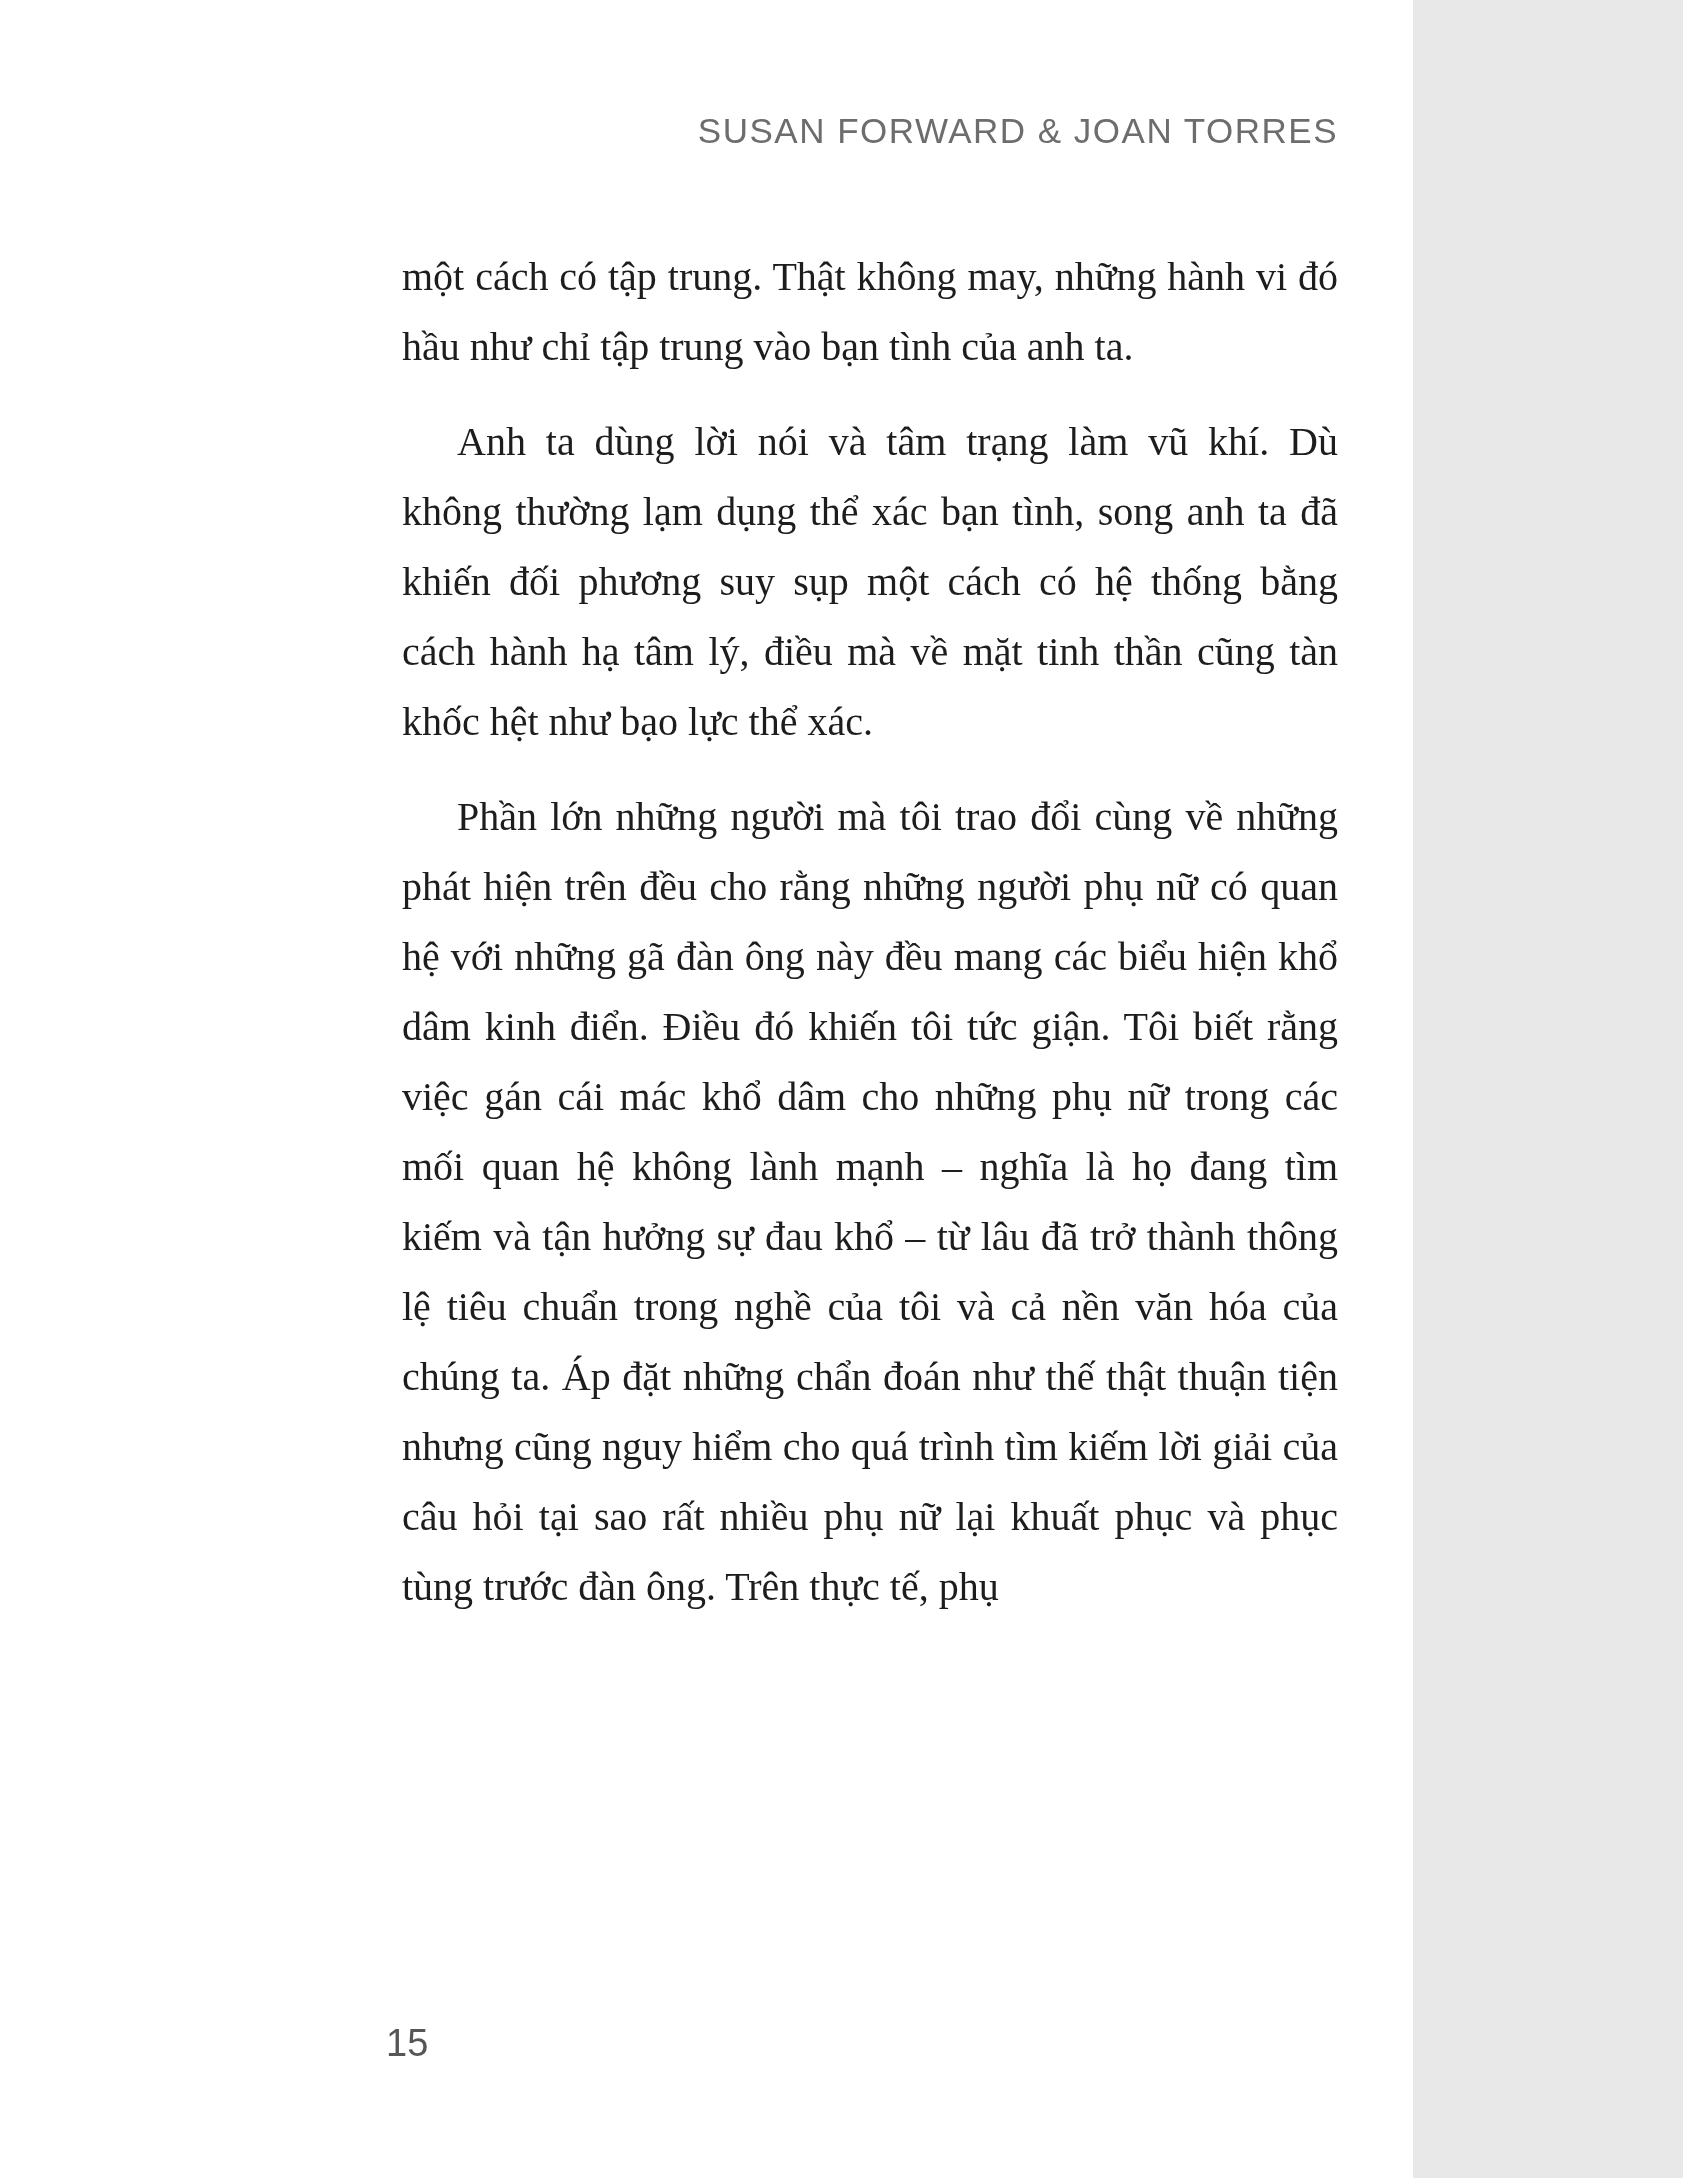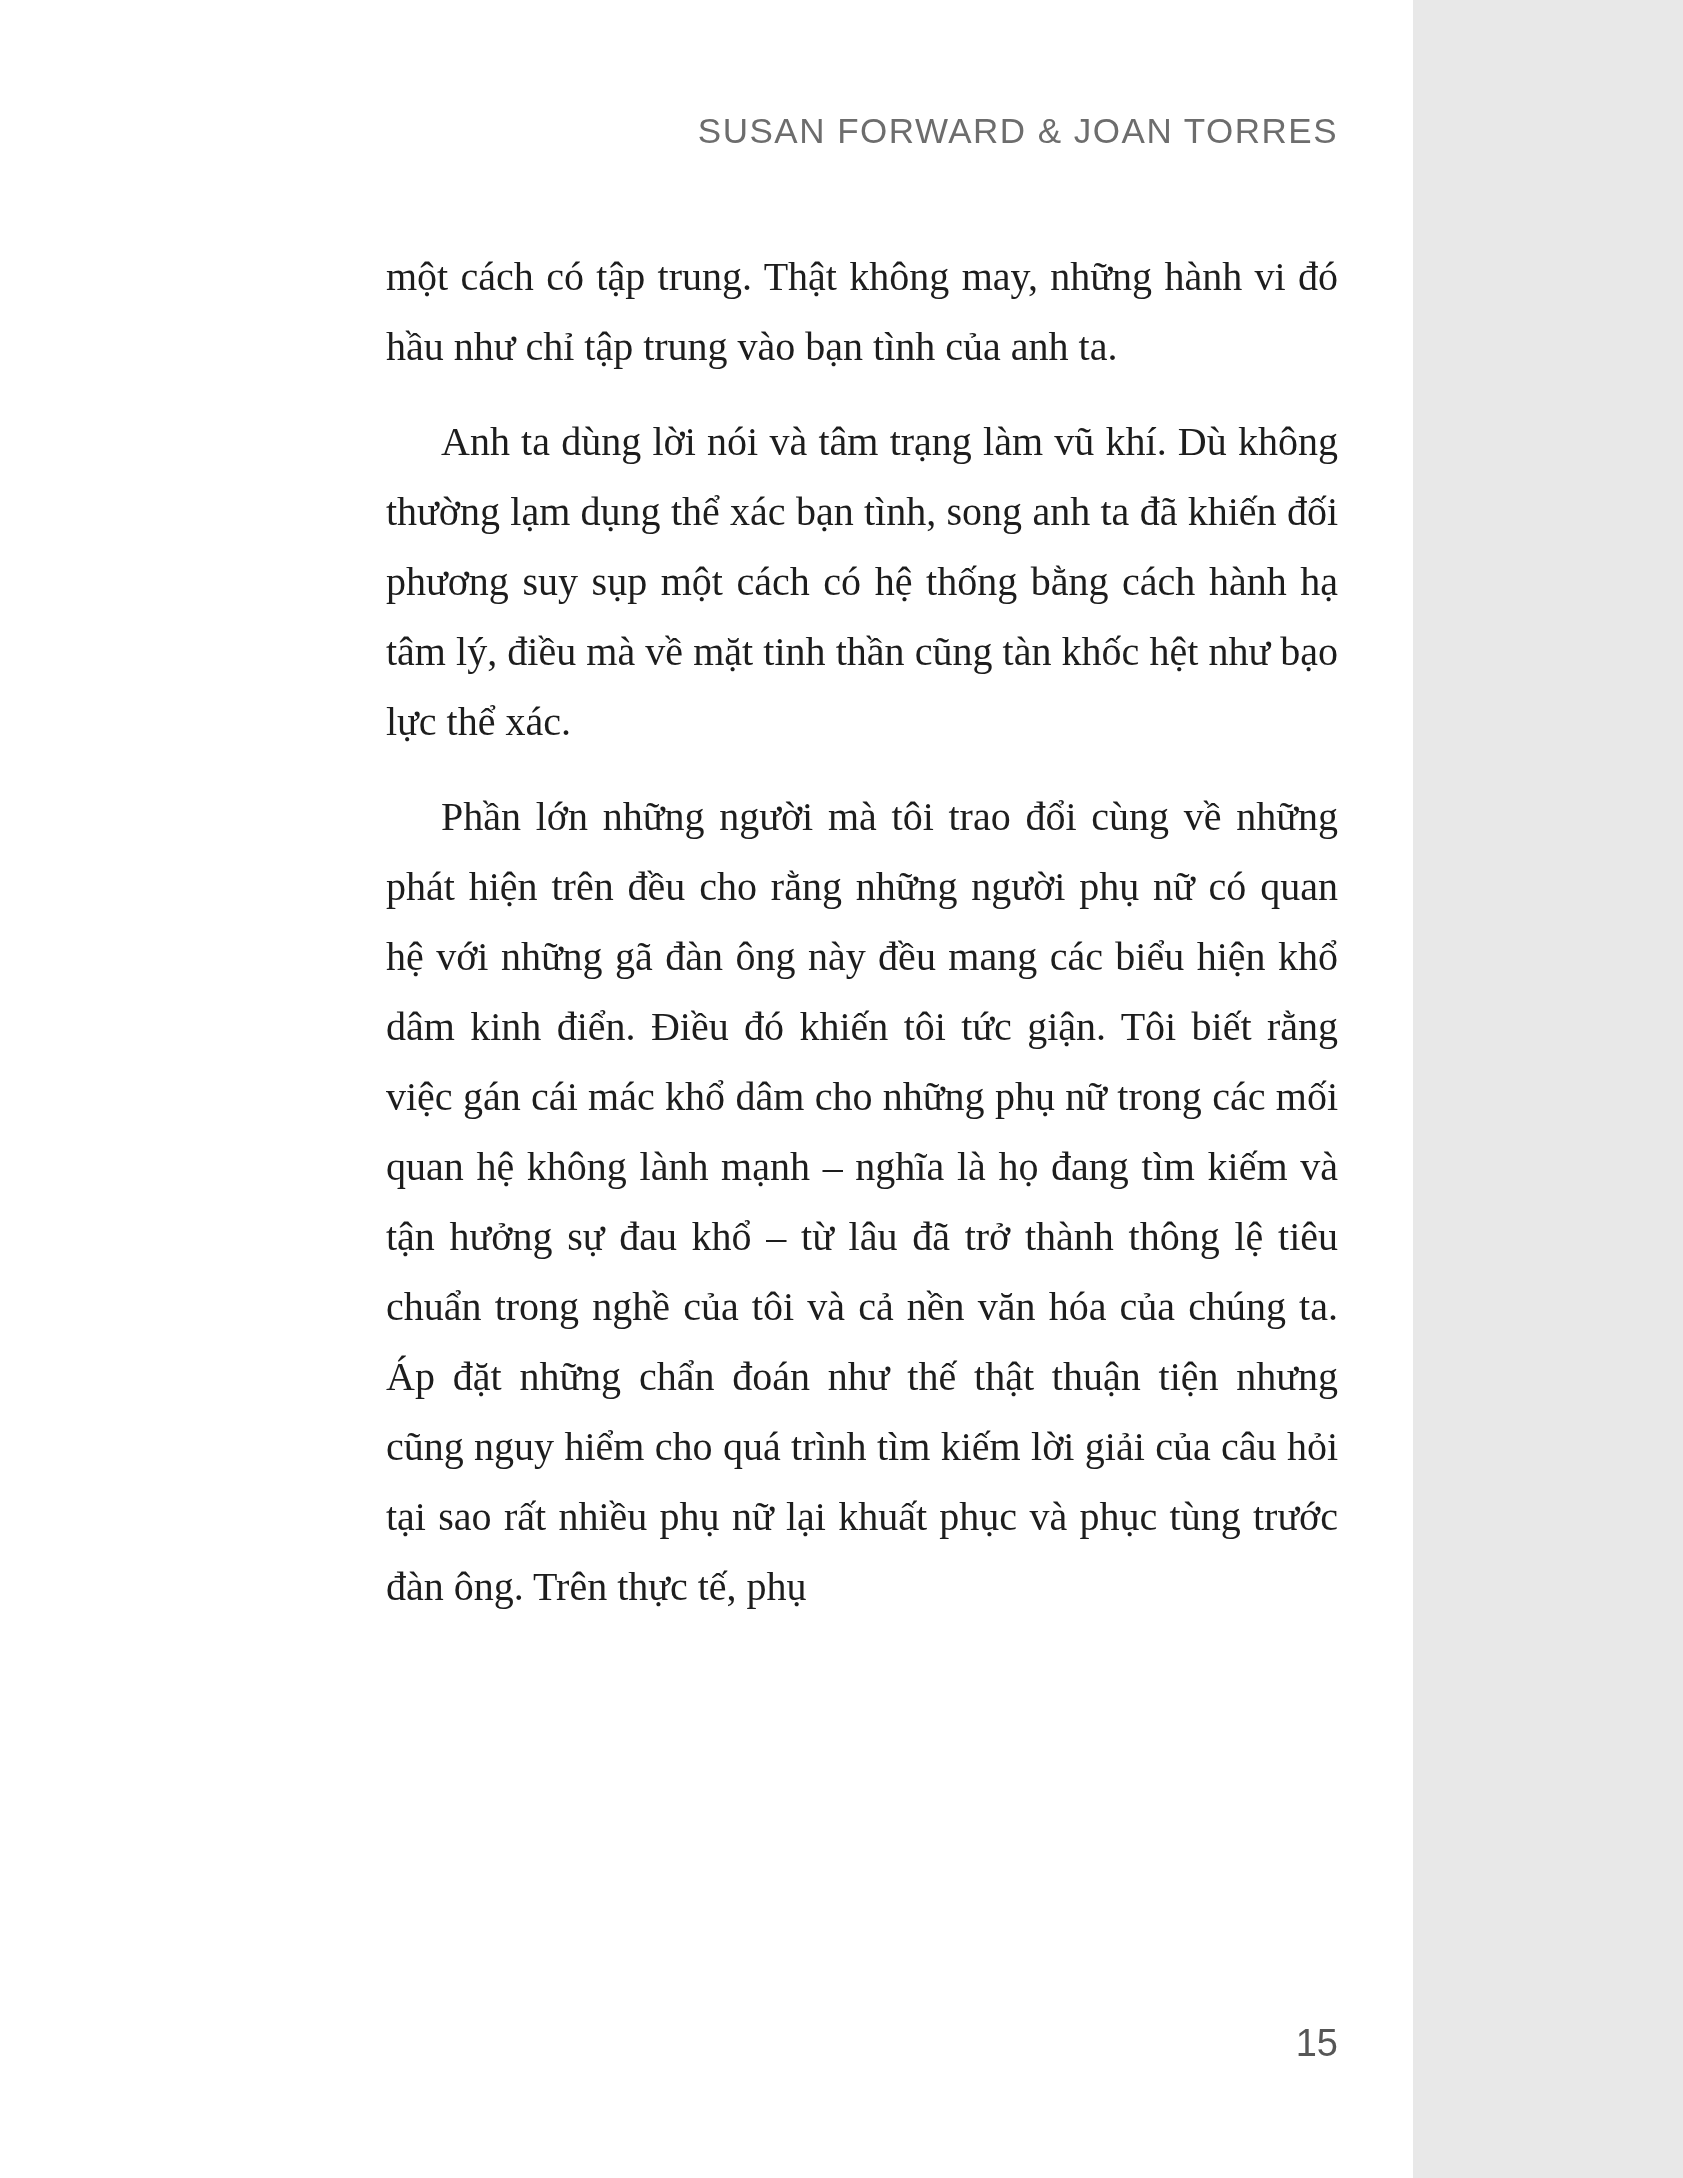--- a/index.html
+++ b/index.html
@@ -33,31 +33,31 @@
     top: 242px;
     left: 386px;
     width: 952px;
     font-size: 40px;
     line-height: 70px;
     color: #1d1d1d;
     text-align: justify;
     text-justify: inter-word;
   }
   .body-text p {
-    margin: 0 0 25px 0;
+    margin: 0 0 25px 16px;
   }
   .body-text p.indent {
     text-indent: 55px;
   }
   .page-number {
     position: absolute;
     top: 2022px;
     left: 386px;
     width: 952px;
-    text-align: right;
+    text-align: left;
     font-family: "Liberation Sans", "DejaVu Sans", sans-serif;
     font-weight: 400;
     font-size: 38px;
     color: #565656;
   }
 </style>
 </head>
 <body>
 
 <div class="page">

